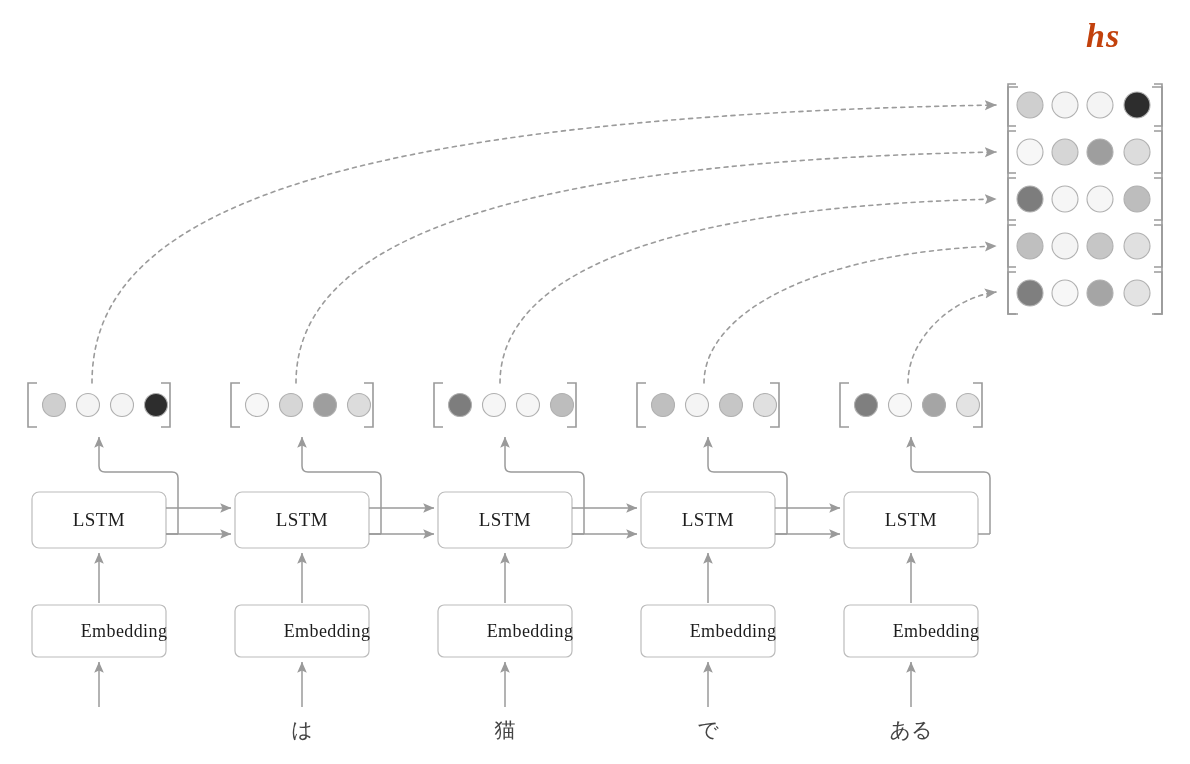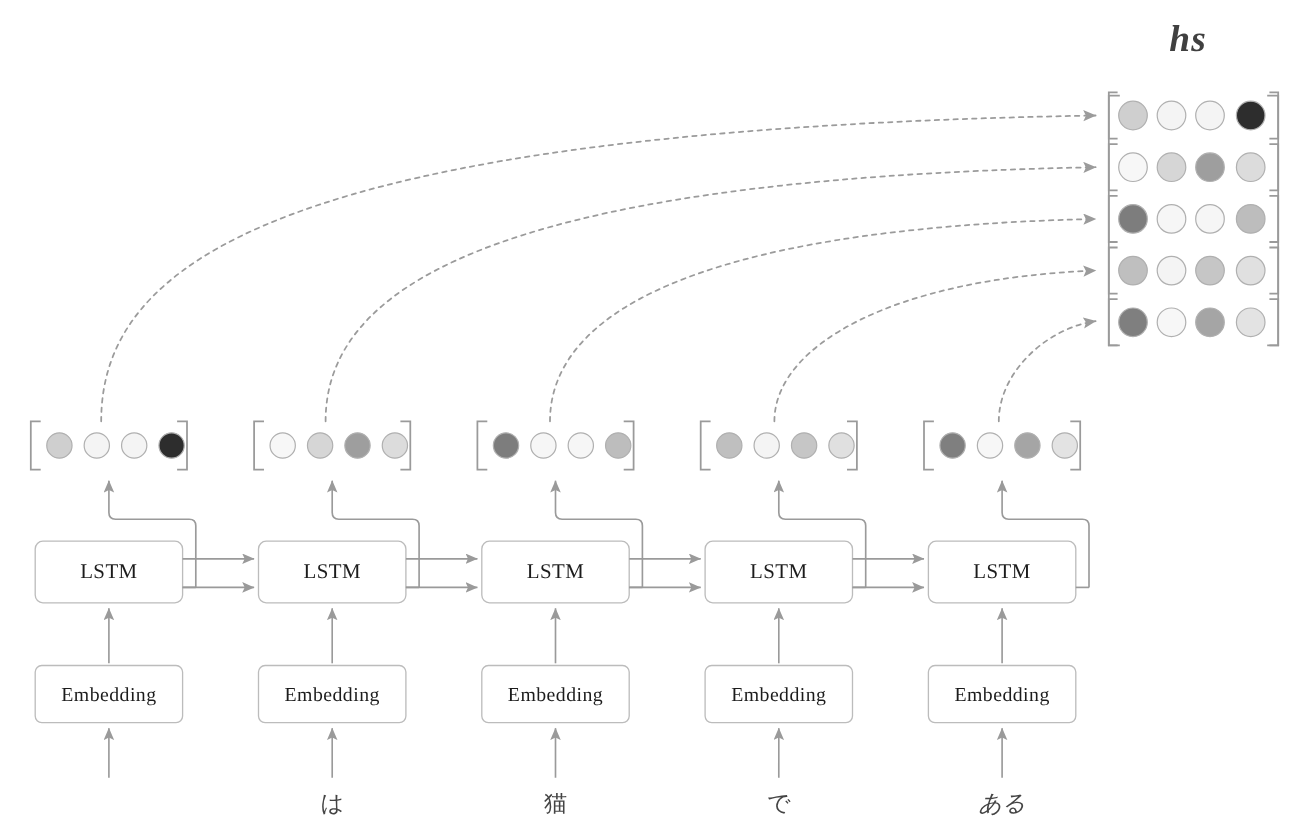--- a/index.html
+++ b/index.html
@@ -28,39 +28,40 @@
     position: absolute;
     display: flex;
     align-items: center;
     justify-content: center;
     font-family: "Liberation Serif", "DejaVu Serif", serif;
     color: #1c1c1c;
     white-space: nowrap;
     letter-spacing: 0.4px;
   }
   .lstm-label { font-size: 19px; }
-  .emb-label  { font-size: 18px; }
+  .emb-label  { font-size: 18px; padding-left: 25px; }
   .token-label {
     position: absolute;
     display: flex;
     align-items: center;
     justify-content: center;
     font-family: "DejaVu Sans", "Liberation Sans", sans-serif;
     font-size: 21px;
     color: #444444;
     white-space: nowrap;
   }
   .hs-label {
     position: absolute;
     font-family: "Liberation Serif", "DejaVu Serif", serif;
     font-style: italic;
     font-weight: bold;
     font-size: 34px;
-    color: #404040;
+    color: #c2410c;
     letter-spacing: 1px;
+    margin-left: 23px;
   }
 </style>
 </head>
 <body>
 
 <div id="canvas">
 
   <svg id="svg-layer" viewBox="0 0 1190 764">
     <defs>
       <marker id="arrowSolid" markerWidth="9" markerHeight="9" refX="7.2" refY="3.2" orient="auto" markerUnits="strokeWidth">
@@ -231,15 +232,15 @@
 
   <div class="box-label emb-label" style="left:32px;  top:605px; width:134px; height:52px;">Embedding</div>
   <div class="box-label emb-label" style="left:235px; top:605px; width:134px; height:52px;">Embedding</div>
   <div class="box-label emb-label" style="left:438px; top:605px; width:134px; height:52px;">Embedding</div>
   <div class="box-label emb-label" style="left:641px; top:605px; width:134px; height:52px;">Embedding</div>
   <div class="box-label emb-label" style="left:844px; top:605px; width:134px; height:52px;">Embedding</div>
 
   <div class="token-label" style="left:242px; top:713px; width:120px; height:34px;">は</div>
   <div class="token-label" style="left:445px; top:713px; width:120px; height:34px;">猫</div>
   <div class="token-label" style="left:648px; top:713px; width:120px; height:34px;">で</div>
-  <div class="token-label" style="left:851px; top:713px; width:120px; height:34px;font-style:italic;">ある</div>
+  <div class="token-label" style="left:851px; top:713px; width:120px; height:34px;">ある</div>
 
 </div>
 
 </body></html>

